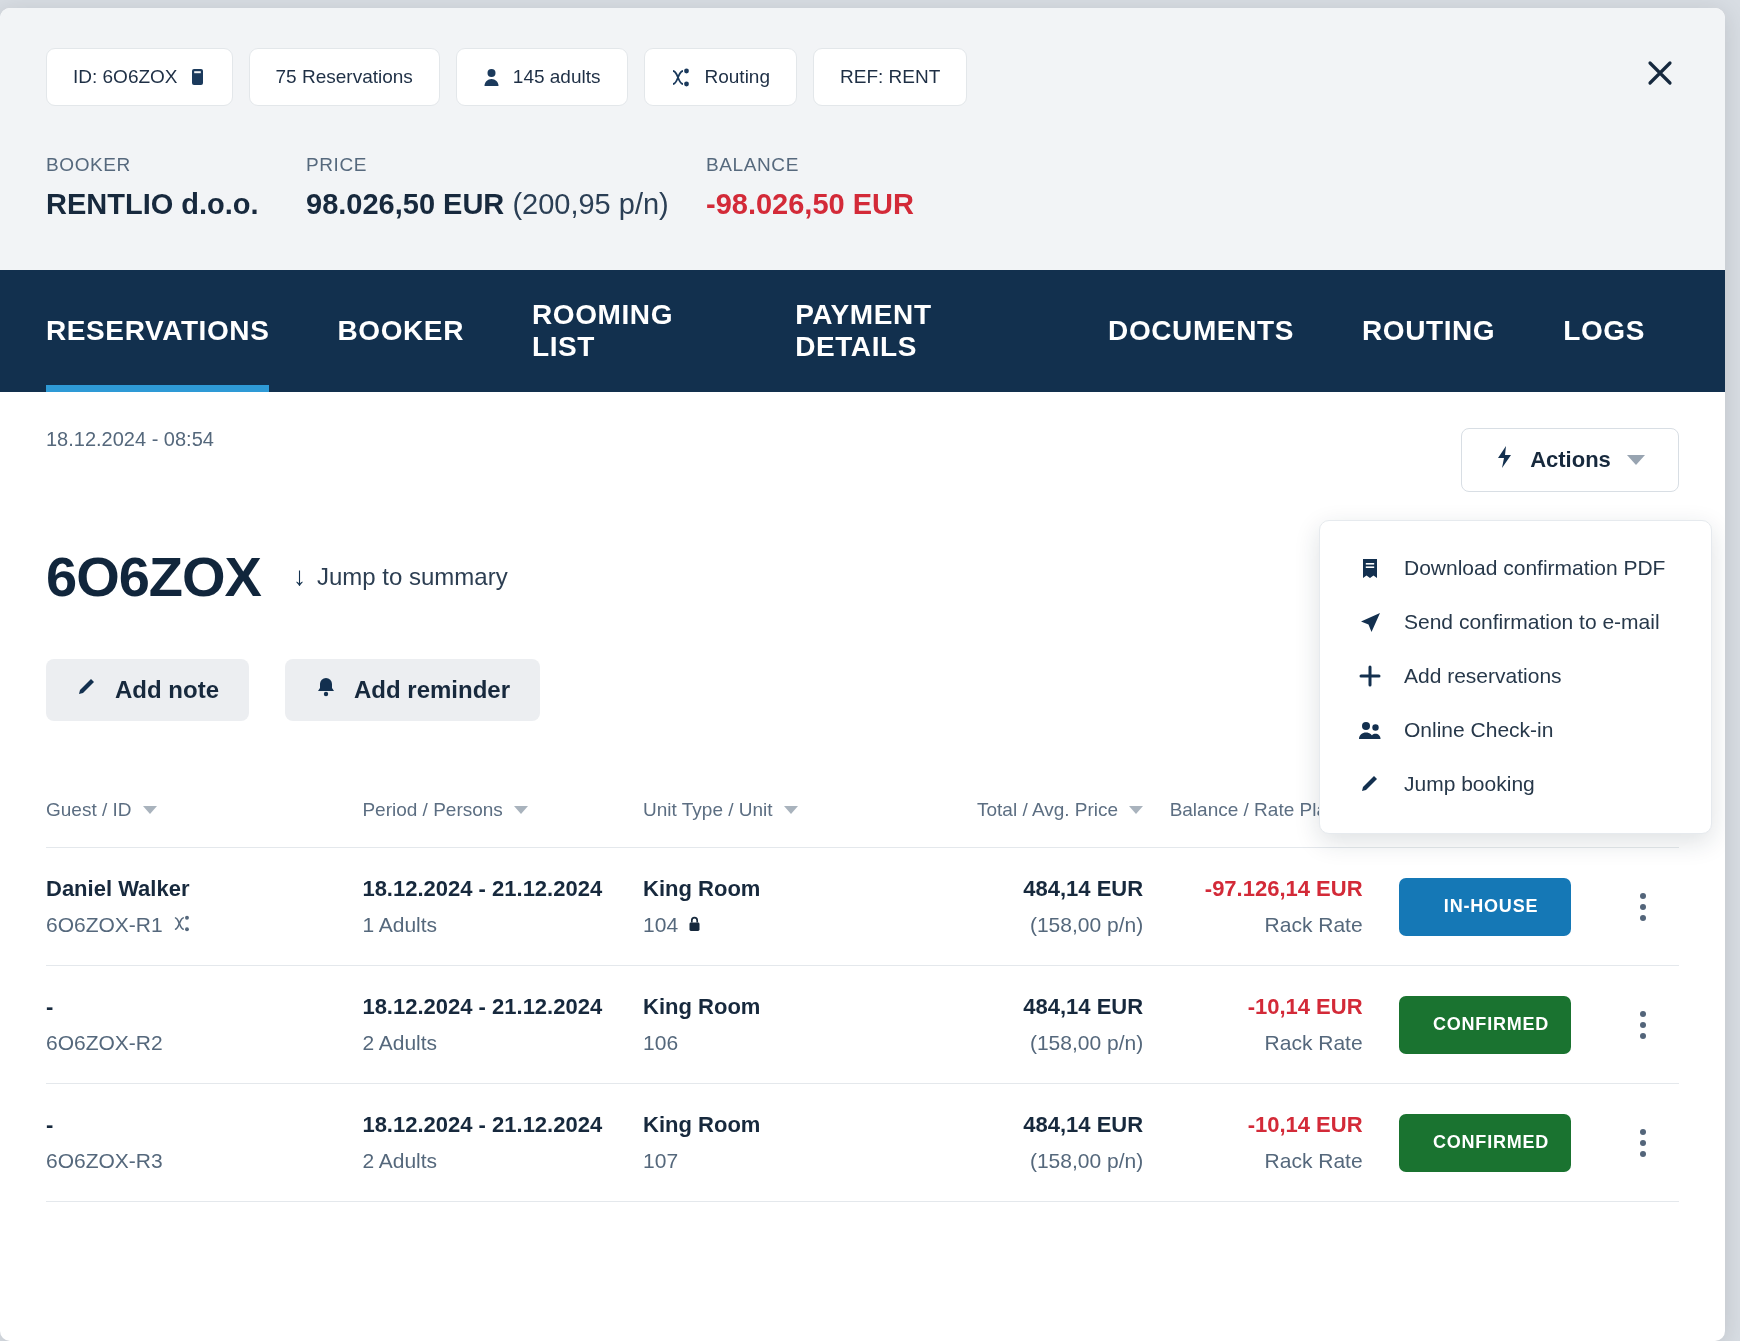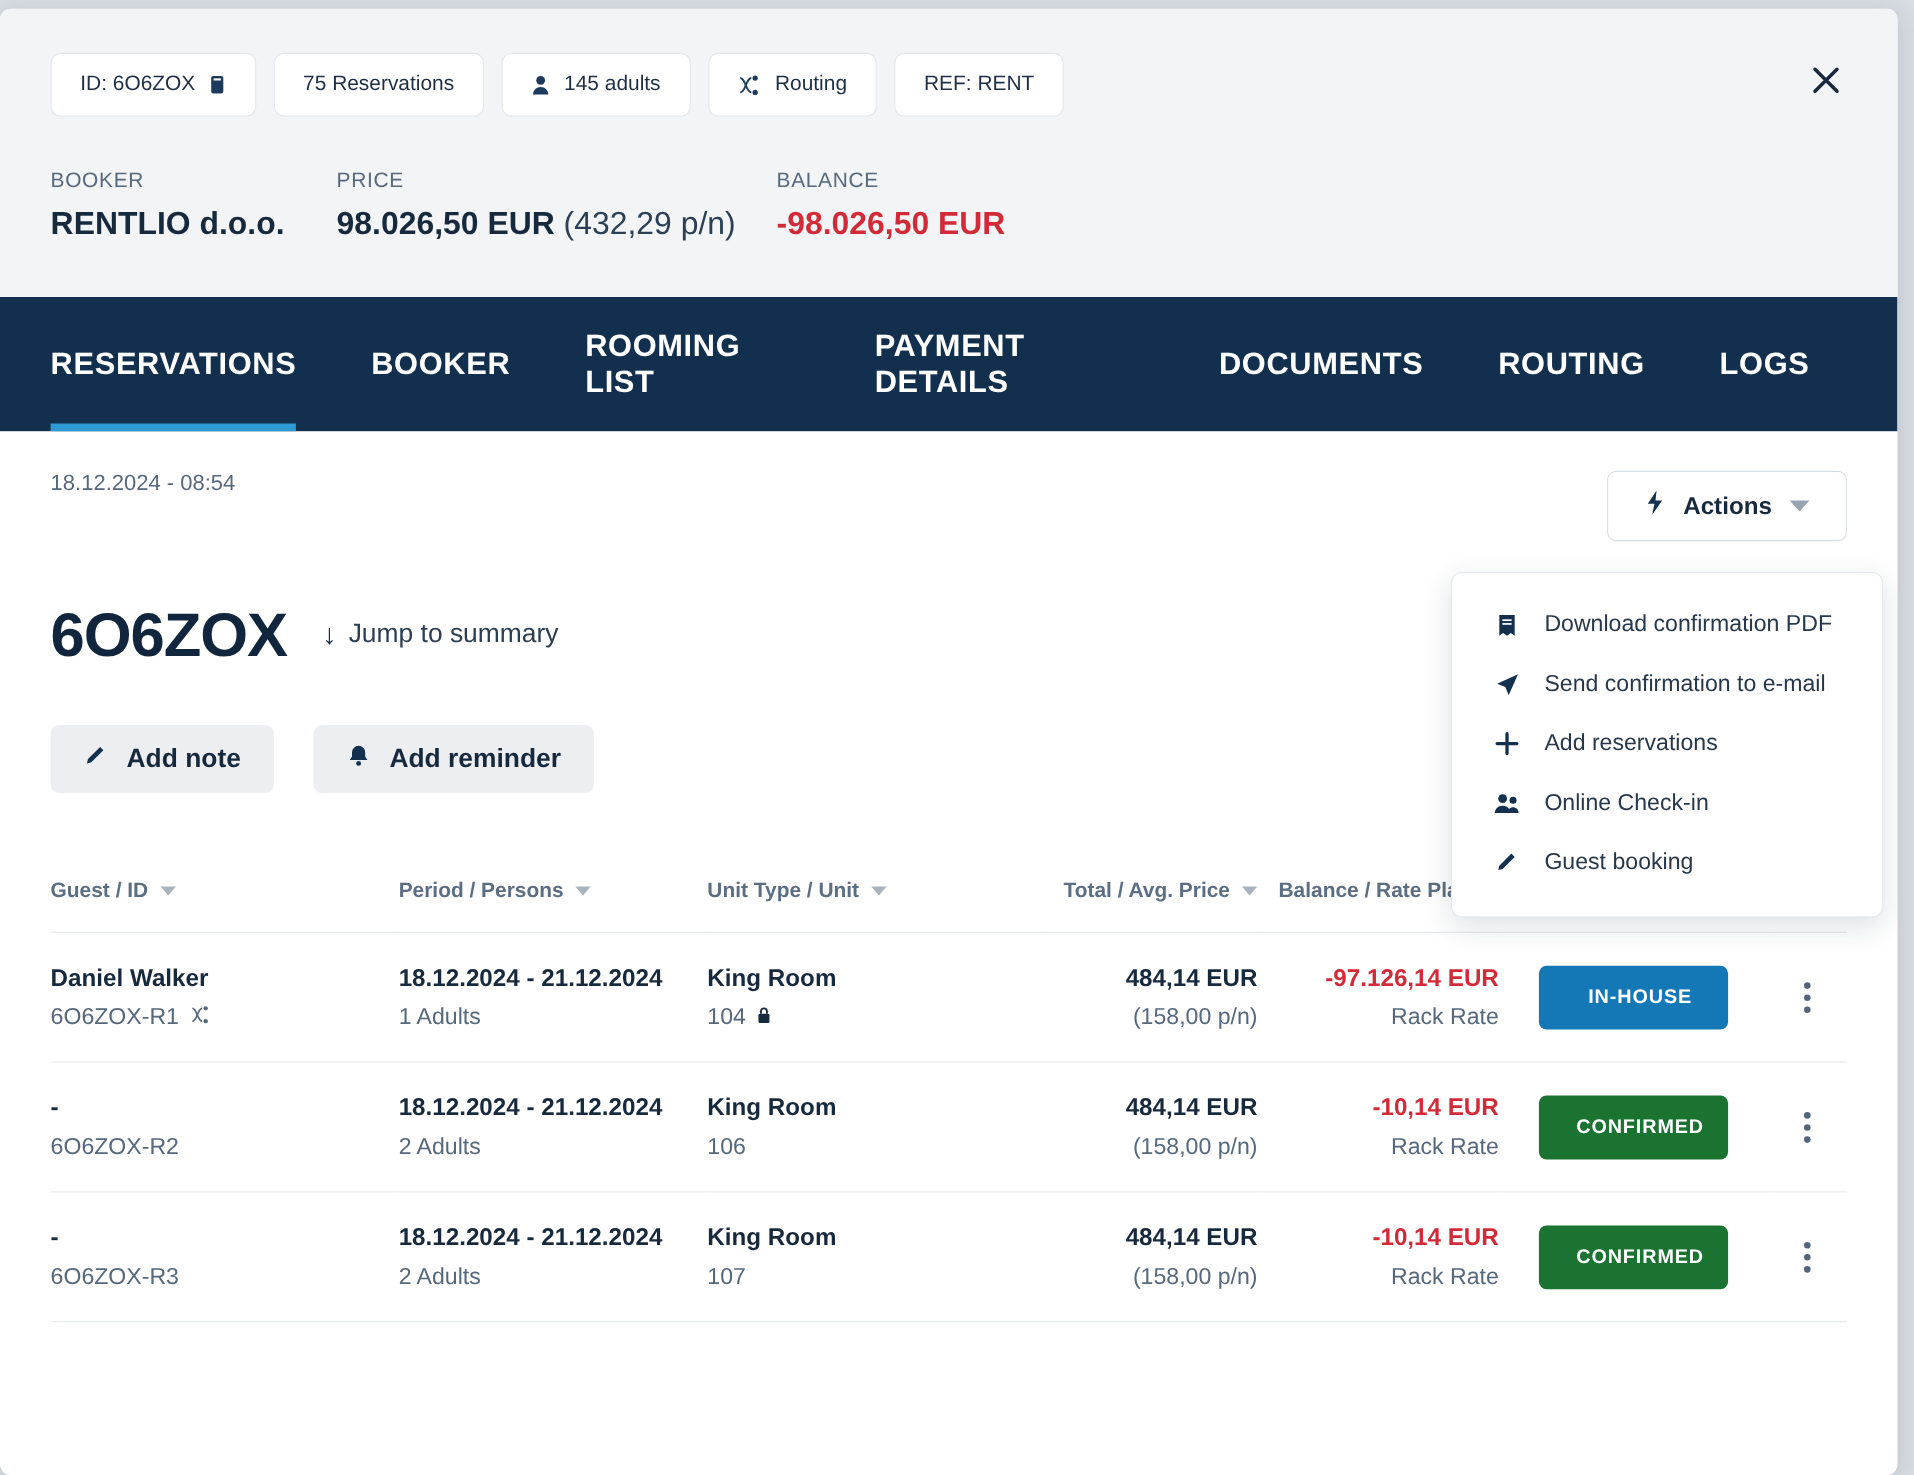--- a/index.html
+++ b/index.html
@@ -187,21 +187,21 @@
     cursor: pointer;
     white-space: nowrap;
   }
   .dd-ic { color: #13304f; display: inline-flex; width: 24px; justify-content: center; }
 
   
   table { width: 100%; border-collapse: collapse; margin-top: 78px; }
   thead th {
     text-align: left;
     font-size: 19px;
-    font-weight: 700;
+    font-weight: 400;
     color: #5c6e82;
     padding: 0 0 26px 0;
     white-space: nowrap;
   }
   .th-in { display: inline-flex; align-items: center; gap: 11px; cursor: pointer; }
   .th-caret { width: 0; height: 0; border-left: 7px solid transparent; border-right: 7px solid transparent; border-top: 8px solid #a9b3bd; }
   thead tr { border-bottom: 1px solid #e4e8ec; }
 
   tbody td {
     padding: 28px 0;
@@ -300,21 +300,21 @@
 
     <div class="facts">
       <div class="fact booker">
         <div class="fact-label">BOOKER</div>
         <div class="fact-value">RENTLIO d.o.o.</div>
       </div>
       <div class="fact price">
         <div class="fact-label">PRICE</div>
         <div class="fact-value">
           <span>98.026,50 EUR</span>
-          <span class="muted">(432,29 p/n)</span>
+          <span class="muted">(200,95 p/n)</span>
         </div>
       </div>
       <div class="fact balance">
         <div class="fact-label">BALANCE</div>
         <div class="fact-value neg">-98.026,50 EUR</div>
       </div>
     </div>
   </div>
 
   <div class="navbar">
@@ -436,21 +436,21 @@
         </span>
         <span>Online Check-in</span>
       </div>
 
       <div class="dd-item">
         <span class="dd-ic">
           <svg width="22" height="22" viewBox="0 0 22 22">
               <path d="M3 18l1-4 11-11 3 3-11 11z" fill="#13304f"></path>
             </svg>
         </span>
-        <span>Guest booking</span>
+        <span>Jump booking</span>
       </div>
 
     </div>
 
     <table>
       <colgroup>
         <col class="g">
           <col class="p">
           <col class="u">
           <col class="t">

